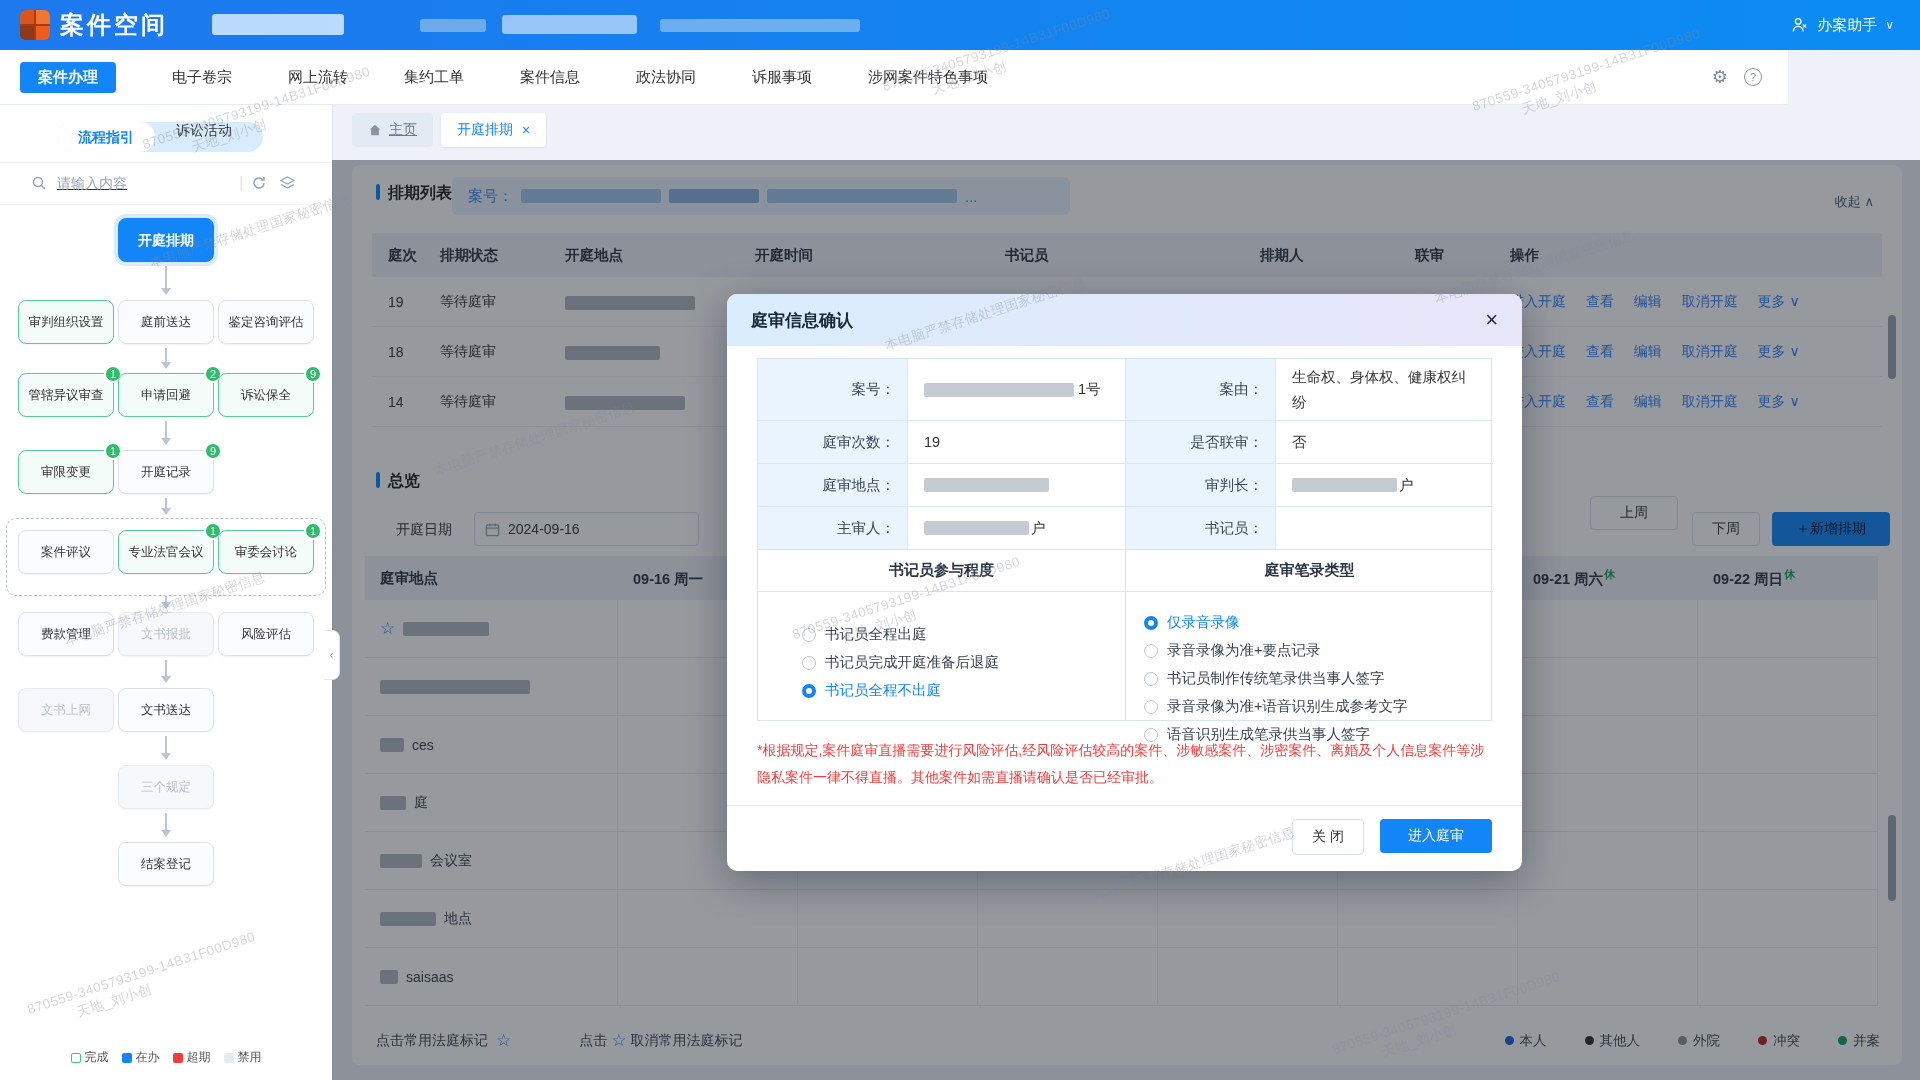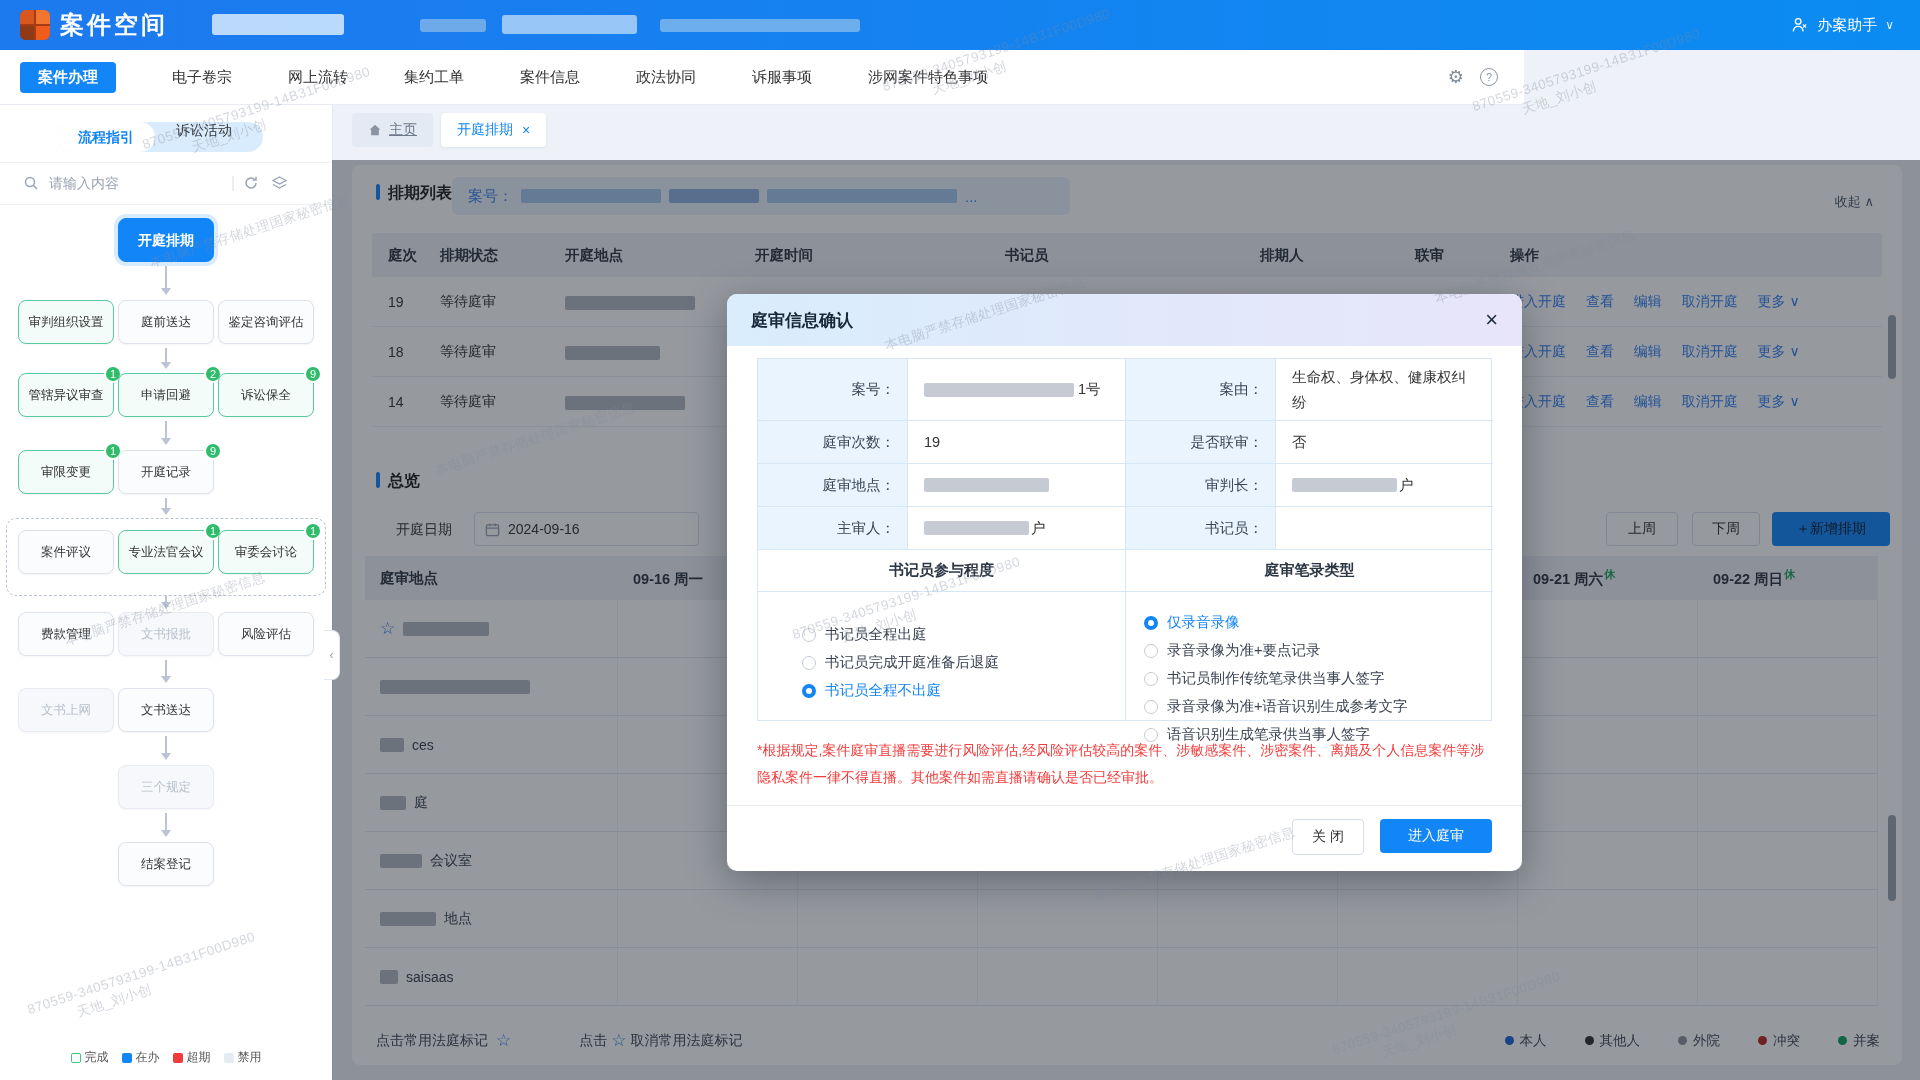--- a/index.html
+++ b/index.html
@@ -14,39 +14,39 @@
   .logo .q1{background:#d9571f;}.logo .q2{background:#f2762f;}.logo .q3{background:#8f3a16;}.logo .q4{background:#ef5c1b;}
   .app-title{position:absolute;left:60px;top:9px;margin:0;color:#fff;font-size:24px;font-weight:700;letter-spacing:3px;}
   .hb{position:absolute;border-radius:3px;}
   .hb1{left:212px;top:14px;width:132px;height:21px;background:rgba(215,235,253,.85);}
   .hb2{left:420px;top:19px;width:66px;height:13px;background:rgba(120,175,233,.9);}
   .hb3{left:502px;top:15px;width:135px;height:19px;background:rgba(175,212,248,.85);}
   .hb4{left:660px;top:19px;width:200px;height:13px;background:rgba(130,185,238,.8);}
   .user-area{position:absolute;right:26px;top:0;height:50px;display:flex;align-items:center;gap:8px;color:#fff;font-size:15px;}
   .user-area .chev{font-size:12px;opacity:.9;}
   
-  .top-nav{position:absolute;left:0;top:50px;width:1524px;height:54px;background:#fff;
+  .top-nav{position:absolute;left:0;top:50px;width:1788px;height:54px;background:#fff;
     border-bottom:1px solid #e8ecf2;z-index:19;display:flex;align-items:center;}
   .nav-items{display:flex;align-items:center;gap:56px;padding-left:20px;font-size:15px;color:#333;}
   .nav-item{cursor:pointer;white-space:nowrap;}
   .nav-item.active{background:#1285f7;color:#fff;border-radius:4px;padding:6px 18px;font-weight:700;}
   .nav-right{position:absolute;right:26px;top:0;height:54px;display:flex;align-items:center;gap:16px;}
   .gear{font-size:18px;color:#7f8a99;}
   .help{width:16px;height:16px;border-radius:50%;border:1.5px solid #8a95a4;color:#8a95a4;
     font-size:11px;display:flex;align-items:center;justify-content:center;}
   
   .sidebar{position:absolute;left:0;top:104px;width:332px;bottom:0;background:#fff;
     border-right:1px solid #e4e8ef;z-index:10;}
   .seg{position:absolute;left:57px;top:18px;width:206px;height:30px;background:#d8ecfd;border-radius:16px;
     display:flex;align-items:flex-start;font-size:14px;}
   .seg .on{background:#fff;border-radius:16px;height:30px;line-height:30px;padding:0 21px;color:#1285f7;font-weight:700;}
   .seg .off{padding:0 21px;color:#333;}
   .hl1{position:absolute;left:0;top:58px;width:332px;border-top:1px solid #eef1f6;}
   .hl2{position:absolute;left:0;top:100px;width:332px;border-top:1px solid #eef1f6;}
-  .search-row{position:absolute;left:1px;top:63px;width:332px;height:32px;display:flex;align-items:center;}
+  .search-row{position:absolute;left:9px;top:63px;width:332px;height:32px;display:flex;align-items:center;text-decoration:underline;}
   .search-row svg{flex:none;}
   .search-input{border:none;outline:none;font-size:14px;color:#333;width:180px;margin-left:8px;background:transparent;}
   .search-input::placeholder{color:#9aa3b2;}
   .vsep{color:#e3e7ee;margin:0 8px 0 0;}
   .flow{position:absolute;left:0;top:104px;right:0;bottom:110px;}
   .fnode{position:absolute;width:96px;height:44px;border-radius:8px;display:flex;align-items:center;justify-content:center;
     font-size:12.5px;color:#333;background:#fbfcfe;border:1px solid #dde1ea;text-align:center;line-height:1.15;
     box-shadow:0 1px 2px rgba(30,40,60,.05);box-sizing:border-box;padding:2px;}
   .fnode.done{border-color:#57cb9e;background:#f4fcf9;}
   .fnode.dis{color:#b9c0cc;background:#f7f8fb;border-color:#e7eaf1;}
@@ -412,21 +412,21 @@
 
     <div class="sec-title" style="left:36px;top:306px;">总览</div>
     <div class="ctl-label" style="left:44px;top:356px;">开庭日期</div>
     <div class="date-input" style="left:122px;top:347px;width:225px;">
       <svg width="15" height="15" viewBox="0 0 16 16">
           <rect x="1.5" y="3" width="13" height="11.5" rx="1.5" fill="none" stroke="#9aa3b2" stroke-width="1.4"></rect>
           <path d="M1.5 6.5h13M5 1.5v3M11 1.5v3" stroke="#9aa3b2" stroke-width="1.4"></path>
         </svg>
       <span>2024-09-16</span>
     </div>
-    <div class="wbtn" style="right:224px;top:347px;width:72px;font-family:Liberation Mono, monospace;">上周</div>
+    <div class="wbtn" style="right:224px;top:331px;width:88px;font-family:Liberation Mono, monospace;">上周</div>
     <div class="wbtn" style="right:142px;top:347px;width:68px;">下周</div>
     <div class="bbtn" style="right:12px;top:347px;width:118px;">＋新增排期</div>
 
     <div class="cal">
       <div class="cal-head">
         <div>庭审地点</div>
         <div><span>09-16 周一</span><span class="rest"></span></div>
         <div><span>09-17 周二</span><span class="rest"></span></div>
         <div><span>09-18 周三</span><span class="rest"></span></div>
         <div><span>09-19 周四</span><span class="rest"></span></div>

